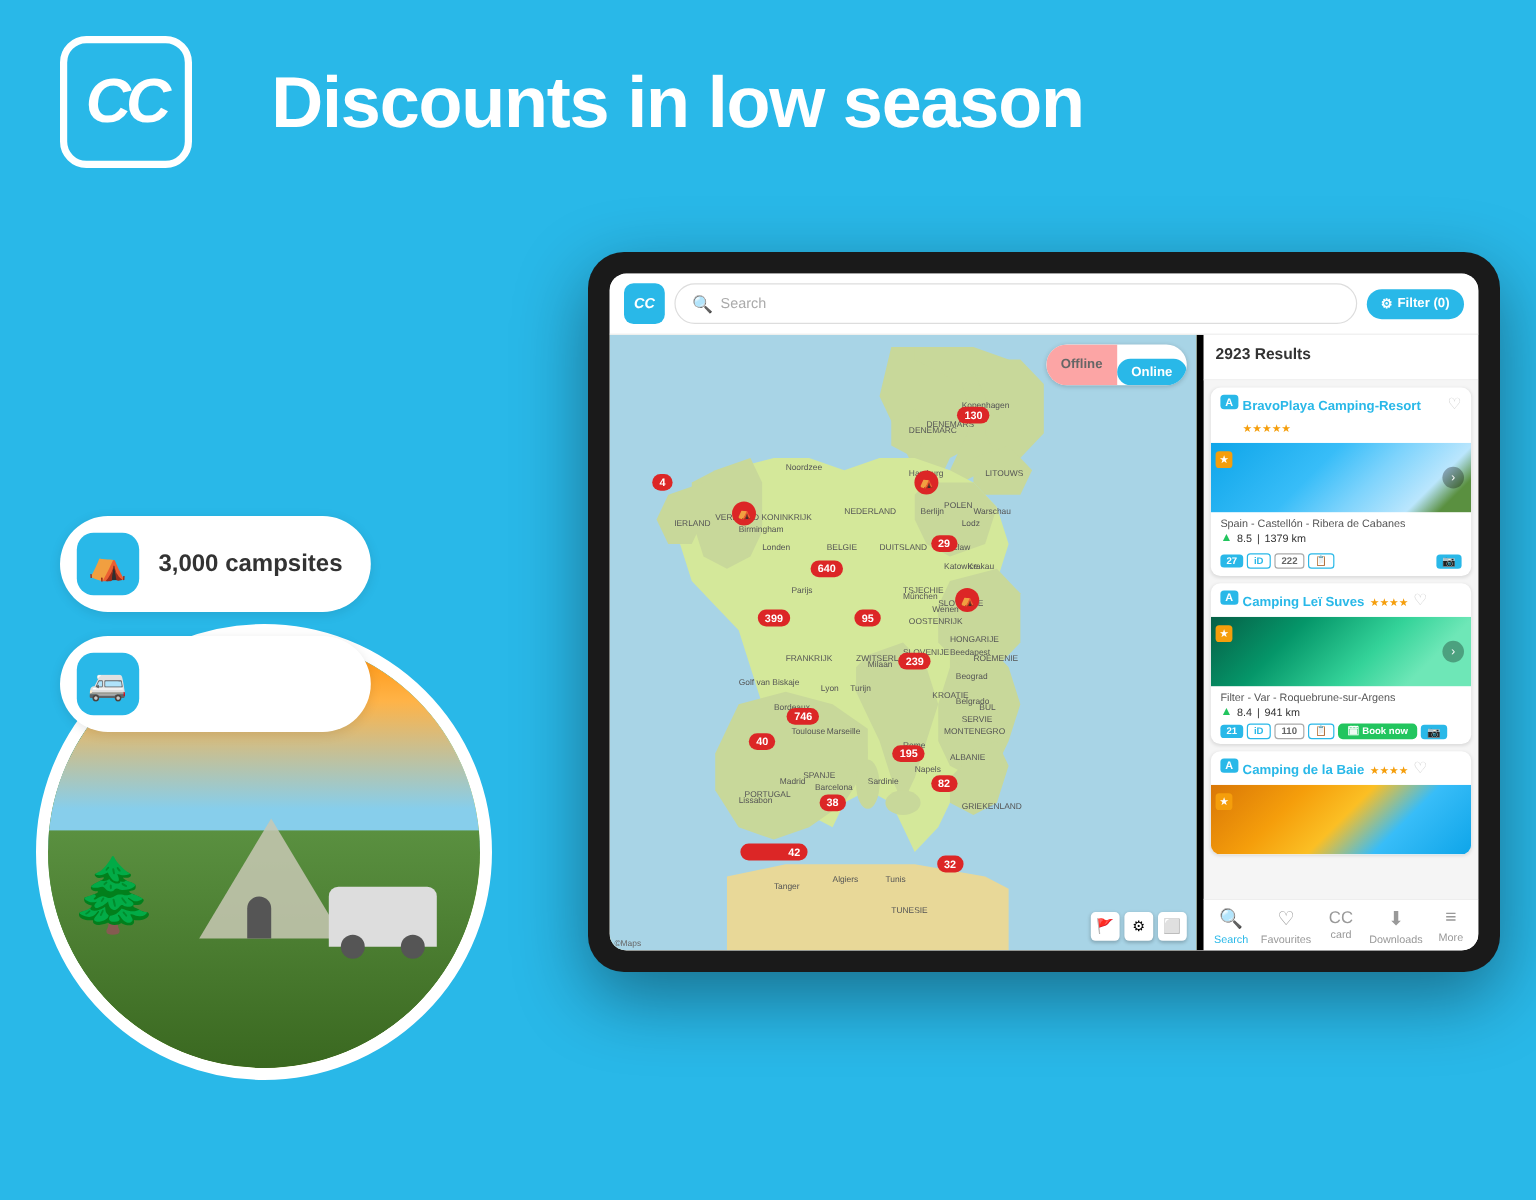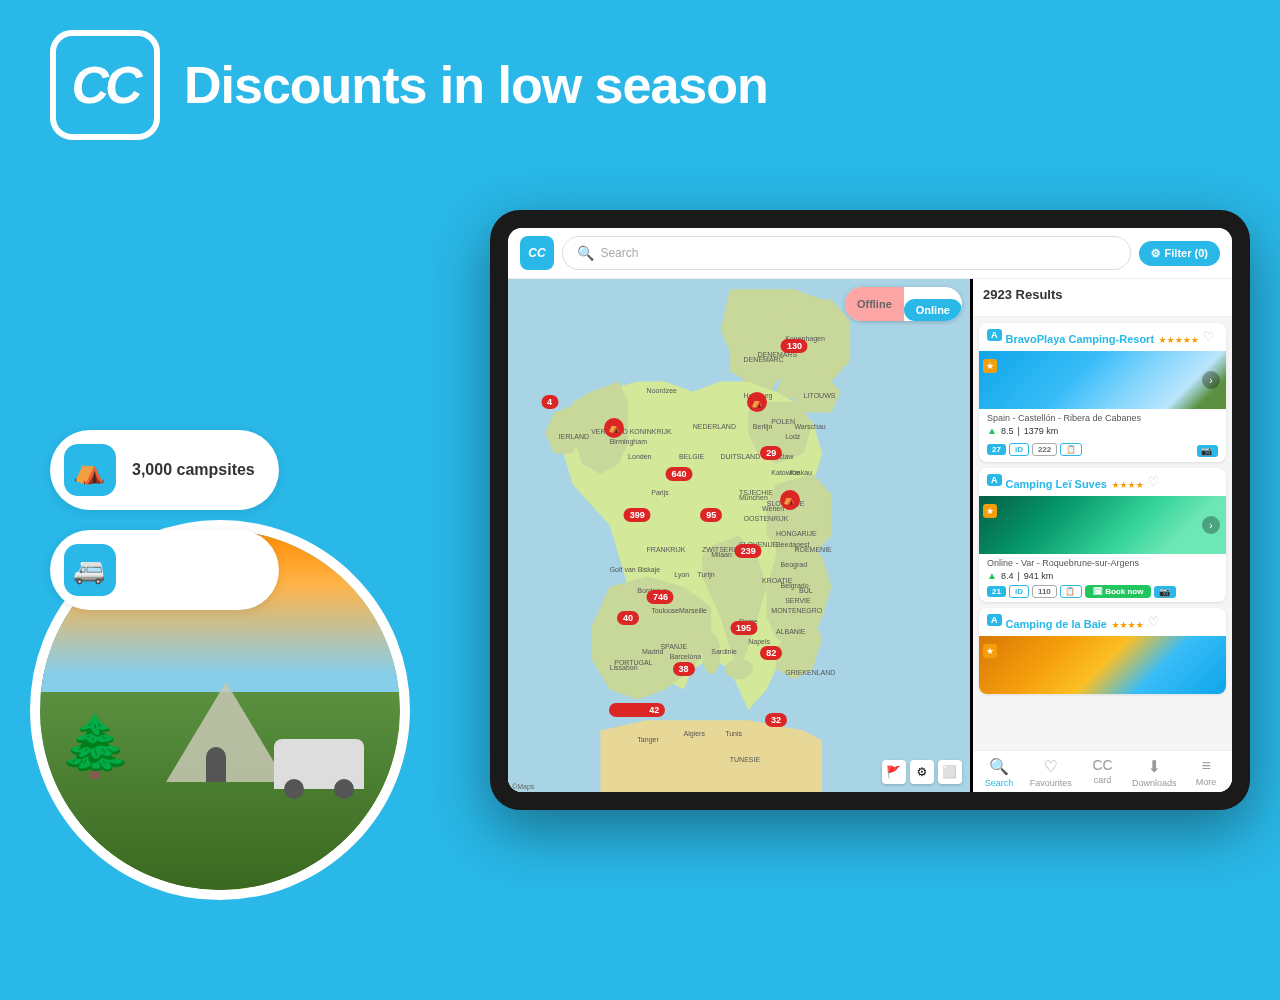--- a/index.html
+++ b/index.html
@@ -31,24 +31,25 @@
       flex-shrink: 0;
     }
     .cc-logo-text {
       font-size: 52px;
       font-weight: 900;
       color: white;
       letter-spacing: -4px;
       font-style: italic;
     }
     .headline {
-      font-size: 52px;
+      font-size: 60px;
       font-weight: 800;
       color: white;
       letter-spacing: -1px;
+      margin-left: 42px;
     }
 
     
     .badges {
       position: absolute;
       left: 50px;
       top: 430px;
       display: flex;
       flex-direction: column;
       gap: 20px;
@@ -68,21 +69,21 @@
       height: 52px;
       background: #29b8e8;
       border-radius: 14px;
       display: flex;
       align-items: center;
       justify-content: center;
       color: white;
       font-size: 26px;
     }
     .badge-text {
-      font-size: 16px;
+      font-size: 20px;
       font-weight: 700;
       color: #333;
     }
 
     
     .circle-photo {
       position: absolute;
       left: 30px;
       top: 520px;
       width: 380px;
@@ -304,26 +305,26 @@
       height: 22px;
       display: flex;
       align-items: center;
       justify-content: center;
       font-size: 11px;
       transform: translate(-50%, -50%);
     }
 
     
     .results-panel {
-      width: 262px;
+      width: 235px;
       background: #f5f5f5;
       display: flex;
       flex-direction: column;
       overflow: hidden;
-      border-left: 3px solid #000000;
+      border-left: 6px solid #000000;
     }
     .results-header {
       background: white;
       padding: 8px 10px;
       border-bottom: 1px solid #eee;
     }
     .results-count {
       font-size: 13px;
       font-weight: 700;
       color: #333;
@@ -763,21 +764,21 @@
               <span class="card-heart">♡</span>
             </div>
             <div class="card-image">
               <div class="card-img-resort" style="width:100%;height:100%;"></div>
               <div class="card-img-arrow">›</div>
               <div style="position:absolute;top:4px;left:4px;">
                 <span class="star-gold">★</span>
               </div>
             </div>
             <div class="card-info">
-              <div class="card-location">Online - Var - Roquebrune-sur-Argens</div>
+              <div class="card-location">Filter - Var - Roquebrune-sur-Argens</div>
               <div class="card-rating">
                 <span class="rating-dot">▲</span>
                 <span>8.4</span>
                 <span>|</span>
                 <span>941 km</span>
               </div>
               <div class="card-tags">
                 <span class="tag tag-blue">21</span>
                 <span class="tag tag-outline">iD</span>
                 <span class="tag tag-outline" style="border-color:#aaa;color:#666;">110</span>

